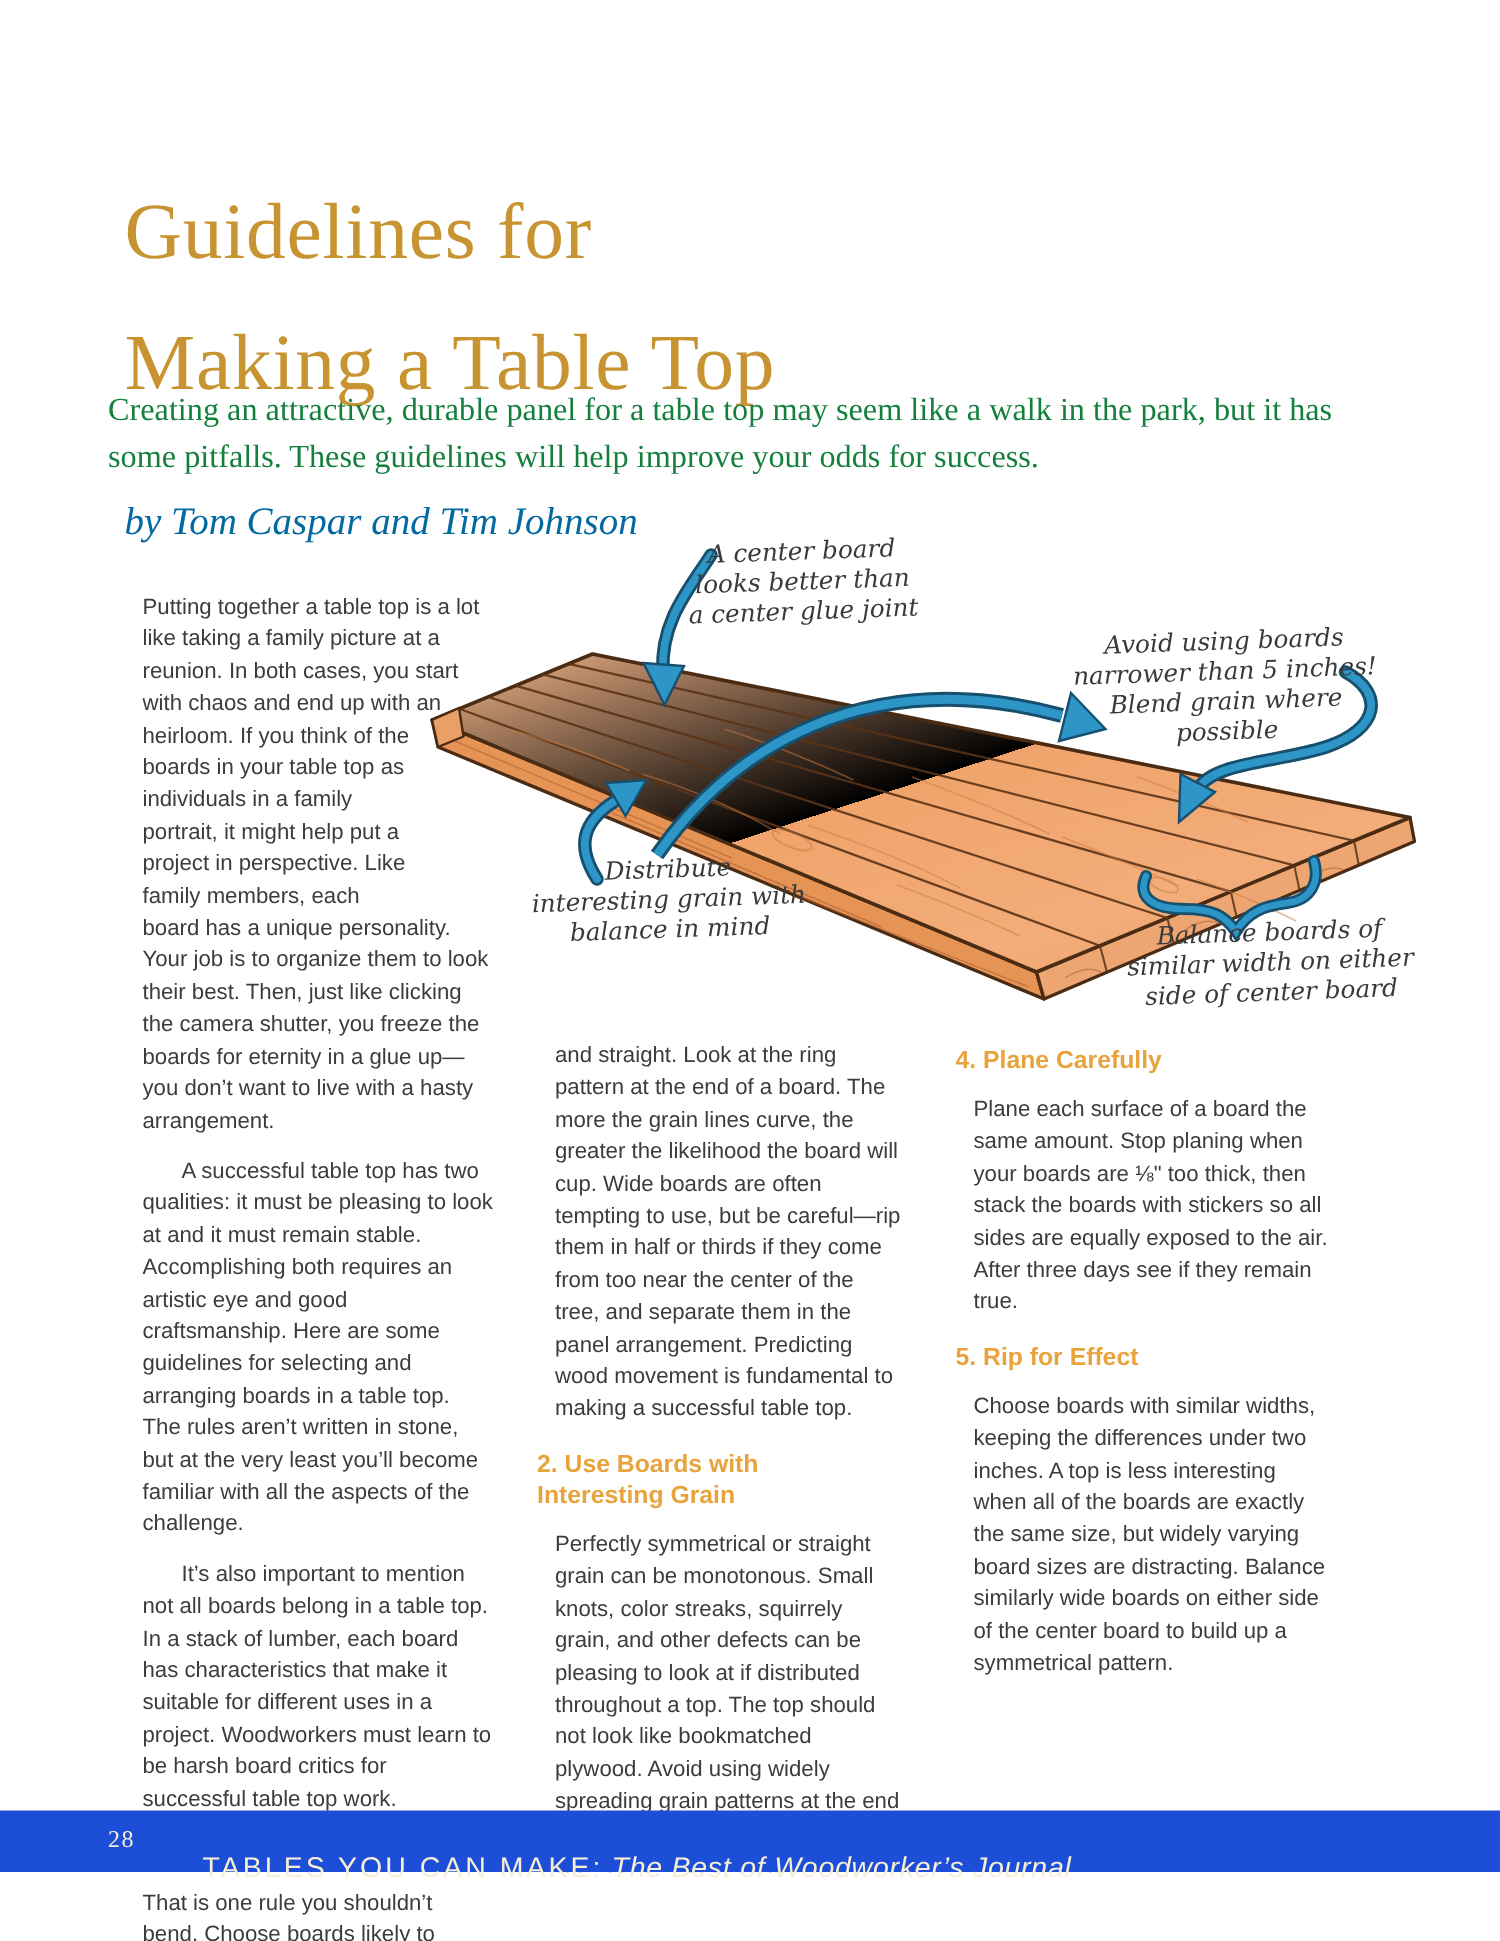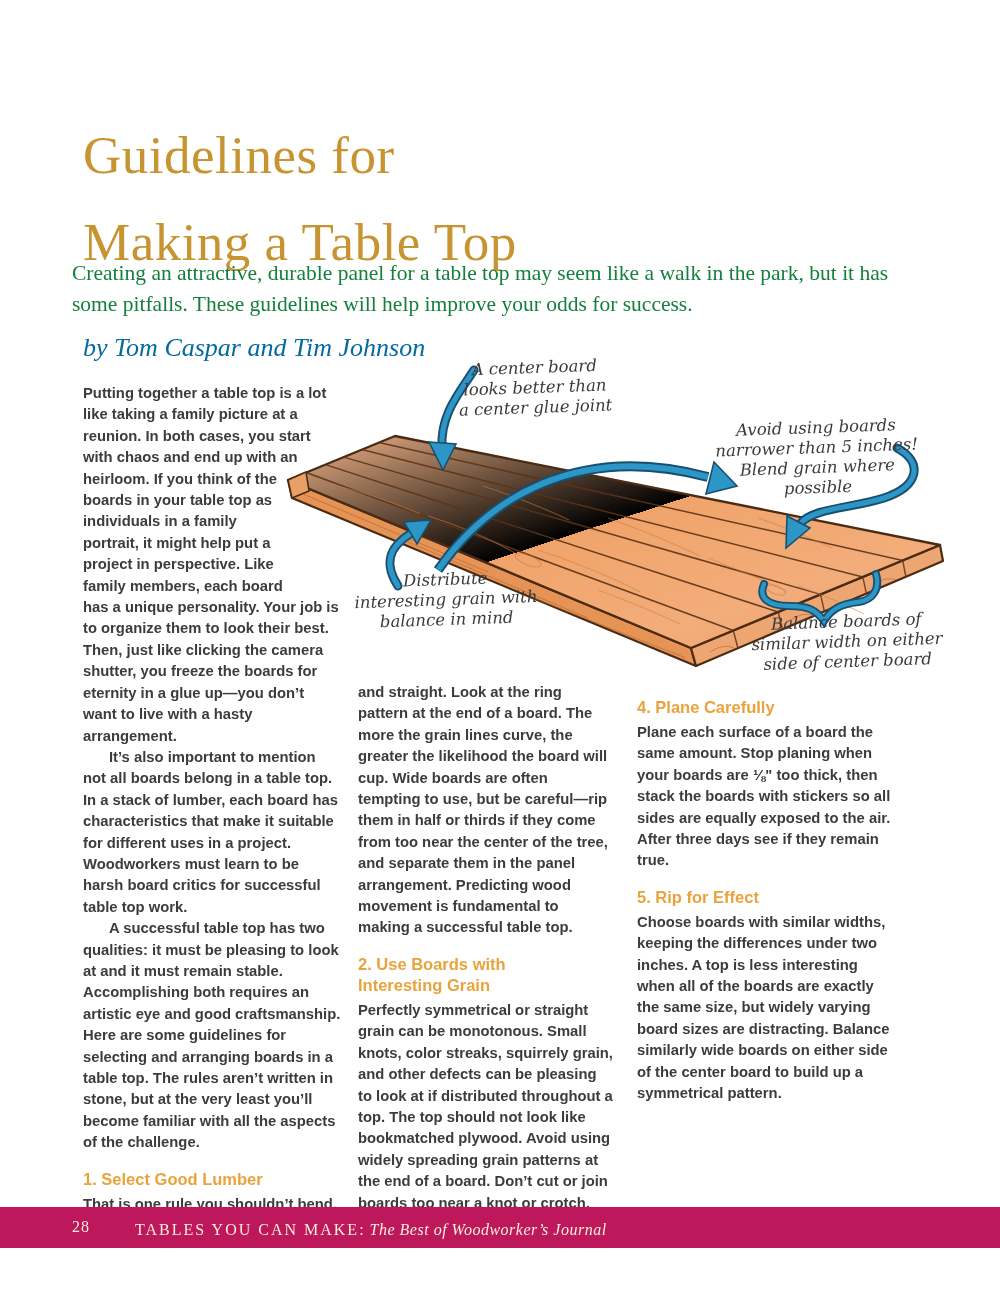--- a/index.html
+++ b/index.html
@@ -16,21 +16,21 @@
     position:absolute; left:72px; top:258px; width:832px;
     font-family:"Liberation Serif", serif; font-size:21.5px; line-height:31px;
     color:#15803d;
   }
   .byline {
     position:absolute; left:83px; top:333px;
     font-family:"Liberation Serif", serif; font-style:italic;
     font-size:26px; color:#0369a1;
   }
   .col { position:absolute; font-size:14.8px; line-height:21.4px; color:#3c3c3c; }
-  .col p { margin:0;font-weight:bold; }
+  .col p { margin:12px; }
   .col p.indent { text-indent:26px; }
   .col-left  { left:83px;  top:383px; width:258px; }
   .col-mid   { left:358px; top:682px; width:256px; }
   .col-right { left:637px; top:682px; width:262px; }
   .sec-h {
     color:#e8a33c; font-weight:bold; font-size:16.5px; line-height:21px;
     margin:15px 0 4px 0; white-space:pre-line;
   }
   .sec-h.first { margin-top:2px; }
   .cutout { float:right; width:56px; height:108px; }
@@ -40,50 +40,50 @@
     position:absolute; font-family:"DejaVu Serif", serif; font-style:italic;
     color:#3a3a3a; font-size:16.5px; line-height:20px; text-align:center;
     white-space:pre-line; transform:rotate(-2deg);
   }
   .ann-center    { left:150px; top:0;     width:214px; }
   .ann-avoid     { left:430px; top:60px;  width:218px; }
   .ann-distribute{ left:60px;  top:212px; width:216px; }
   .ann-balance   { left:452px; top:254px; width:234px; }
   .footer-bar {
     position:absolute; left:0; top:1207px; width:1000px; height:41px;
-    background:#be185d;
+    background:#1d4ed8;
   }
   .footer-num {
     position:absolute; left:72px; top:11px; color:#f6eed7;
     font-family:"Liberation Serif", serif; font-size:16px; letter-spacing:1px;
   }
   .footer-title {
-    position:absolute; left:135px; top:14px; color:#f6eed7;
-    font-family:Liberation Serif, serif; font-size:16px;
+    position:absolute; left:135px; top:28px; color:#f6eed7;
+    font-family:Liberation Sans, sans-serif; font-size:19px;
   }
   .footer-title .series { letter-spacing:2px; }
   .footer-title .sub { font-style:italic; letter-spacing:.5px; }
 </style>
 </head>
 <body>
 
 <div>
 
   <h1 class="page-title"><span>Guidelines for</span><br>
     <span>Making a Table Top</span>
   </h1>
 
   <div class="standfirst">Creating an attractive, durable panel for a table top may seem like a walk in the park, but it has some pitfalls. These guidelines will help improve your odds for success.</div>
 
   <div class="byline">by Tom Caspar and Tim Johnson</div>
 
   <div class="col col-left">
     <p><span>Putting together a table top is a lot like taking a family picture at a reunion. In both cases, you start with chaos and end up with an </span><span class="cutout"></span><span>heirloom. If you think of the boards in your table top as individuals in a family portrait, it might help put a project in perspective. Like family members, each board has a unique personality. Your job is to organize them to look their best. Then, just like clicking the camera shutter, you freeze the boards for eternity in a glue up—you don’t want to live with a hasty arrangement.</span></p>
+    <p class="indent">A successful table top has two qualities: it must be pleasing to look at and it must remain stable. Accomplishing both requires an artistic eye and good craftsmanship. Here are some guidelines for selecting and arranging boards in a table top. The rules aren’t written in stone, but at the very least you’ll become familiar with all the aspects of the challenge.</p>
     <p class="indent">It’s also important to mention not all boards belong in a table top. In a stack of lumber, each board has characteristics that make it suitable for different uses in a project. Woodworkers must learn to be harsh board critics for successful table top work.</p>
-    <p class="indent">A successful table top has two qualities: it must be pleasing to look at and it must remain stable. Accomplishing both requires an artistic eye and good craftsmanship. Here are some guidelines for selecting and arranging boards in a table top. The rules aren’t written in stone, but at the very least you’ll become familiar with all the aspects of the challenge.</p>
     <div class="sec-h">1. Select Good Lumber</div>
     <p>That is one rule you shouldn’t bend. Choose boards likely to remain flat</p>
   </div>
 
   <div class="col col-mid">
     <p>and straight. Look at the ring pattern at the end of a board. The more the grain lines curve, the greater the likelihood the board will cup. Wide boards are often tempting to use, but be careful—rip them in half or thirds if they come from too near the center of the tree, and separate them in the panel arrangement. Predicting wood movement is fundamental to making a successful table top.</p>
     <div class="sec-h">2. Use Boards with
 Interesting Grain</div>
     <p>Perfectly symmetrical or straight grain can be monotonous. Small knots, color streaks, squirrely grain, and other defects can be pleasing to look at if distributed throughout a top. The top should not look like bookmatched plywood. Avoid using widely spreading grain patterns at the end of a board. Don’t cut or join boards too near a knot or crotch.</p>
   </div>

